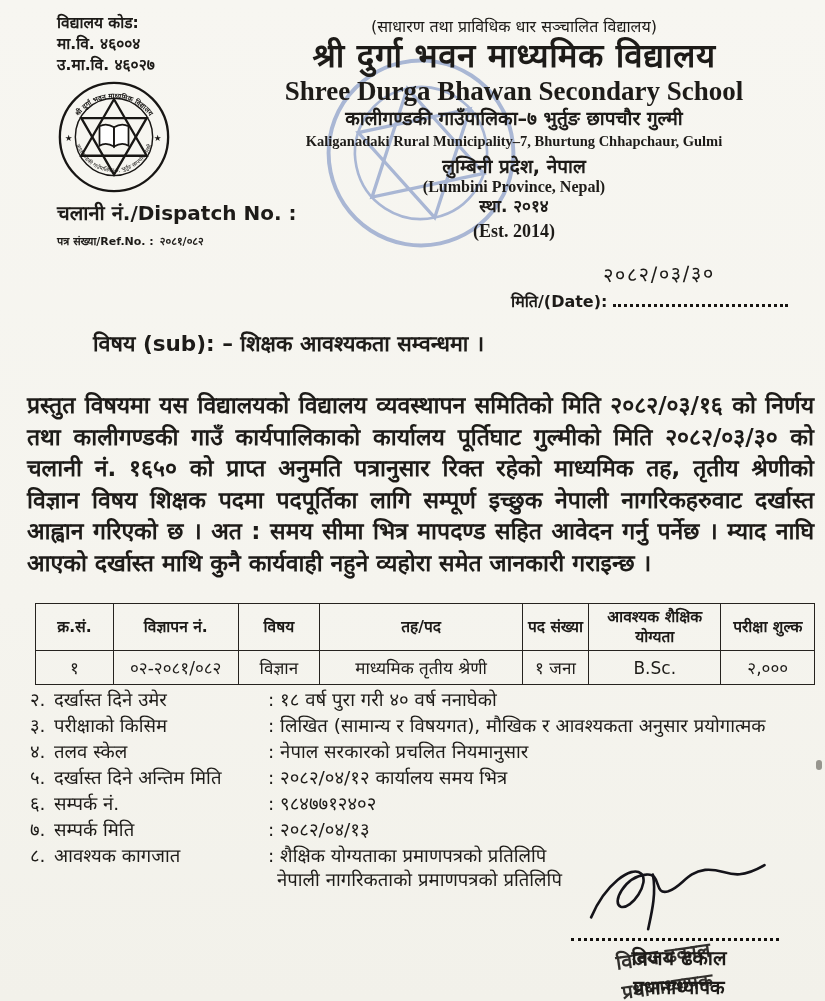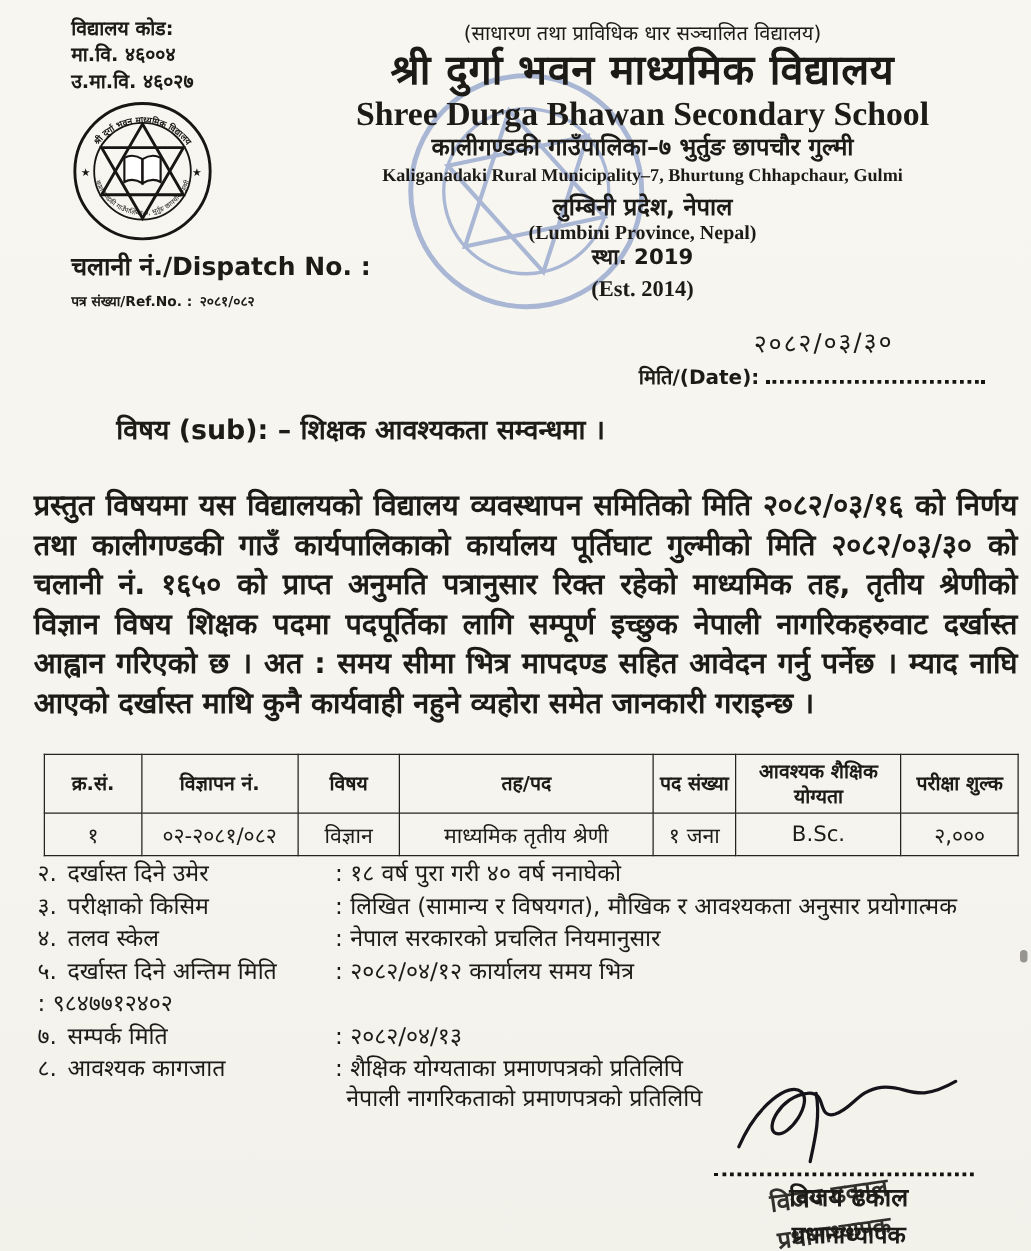--- a/index.html
+++ b/index.html
@@ -116,21 +116,21 @@
   </svg>
 
   <div class="head">
     <div class="tagline">(साधारण तथा प्राविधिक धार सञ्चालित विद्यालय)</div>
     <div class="title-np">श्री दुर्गा भवन माध्यमिक विद्यालय</div>
     <div class="title-en en-serif">Shree Durga Bhawan Secondary School</div>
     <div class="addr-np">कालीगण्डकी गाउँपालिका–७ भुर्तुङ छापचौर गुल्मी</div>
     <div class="addr-en en-serif">Kaliganadaki Rural Municipality–7, Bhurtung Chhapchaur, Gulmi</div>
     <div class="prov-np">लुम्बिनी प्रदेश, नेपाल</div>
     <div class="prov-en en-serif">(Lumbini Province, Nepal)</div>
-    <div class="est-np">स्था. 2019</div>
+    <div class="est-np">स्था. २०१४</div>
     <div class="est-en en-serif">(Est. 2014)</div>
   </div>
 
   <div class="dispatch">चलानी नं./Dispatch No. :</div>
   <div class="refline">
     <span>पत्र संख्या/Ref.No. :</span><span class="val">२०८१/०८२</span>
   </div>
 
   <div class="daterow">
     <span class="date-hand">२०८२/०३/३०</span>
@@ -189,20 +189,21 @@
       </div>
       <div class="detail-row">
         <span class="d-label"><span class="d-no">४.</span>तलव स्केल</span>
         <span class="d-val">: नेपाल सरकारको प्रचलित नियमानुसार</span>
       </div>
       <div class="detail-row">
         <span class="d-label"><span class="d-no">५.</span>दर्खास्त दिने अन्तिम मिति</span>
         <span class="d-val">: २०८२/०४/१२ कार्यालय समय भित्र</span>
       </div>
       <div class="detail-row">
+        <span class="d-label"><span class="d-no">६.</span>सम्पर्क नं.</span>
         <span class="d-val">: ९८४७७१२४०२</span>
       </div>
       <div class="detail-row">
         <span class="d-label"><span class="d-no">७.</span>सम्पर्क मिति</span>
         <span class="d-val">: २०८२/०४/१३</span>
       </div>
       <div class="detail-row">
         <span class="d-label"><span class="d-no">८.</span>आवश्यक कागजात</span>
         <span class="d-val">: शैक्षिक योग्यताका प्रमाणपत्रको प्रतिलिपि<div class="d-val2">नेपाली नागरिकताको प्रमाणपत्रको प्रतिलिपि</div></span>
       </div>

